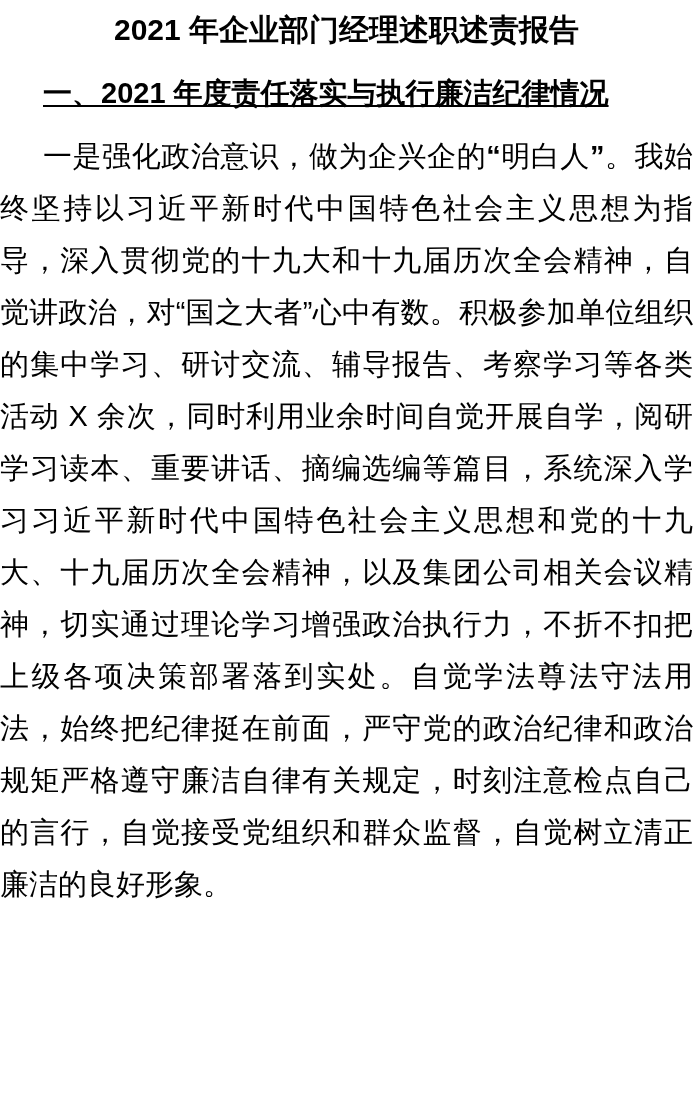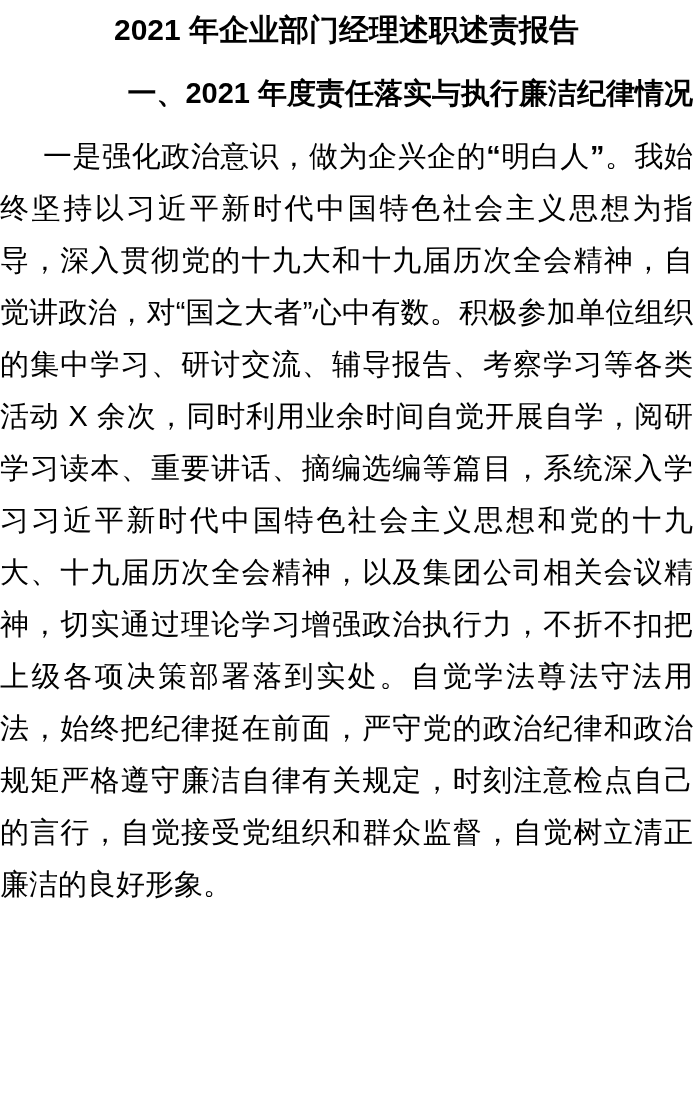--- a/index.html
+++ b/index.html
@@ -32,22 +32,23 @@
   .doc-body p {
     font-size: 29px;
     line-height: 52px;
     margin: 11px 0;
     text-align: justify;
     text-indent: 43px;
     word-break: break-all;
   }
   .doc-body p.heading {
     font-weight: bold;
-    text-align: right;
+    text-align: left;
     white-space: nowrap;
+    text-decoration: underline;
   }
   .run-bold {
     font-weight: bold;
   }
 </style>
 </head>
 <body style="color: rgb(0, 0, 0); background: rgb(255, 255, 255);">
 
 <div class="page">
   <h1 class="doc-title">2021 年企业部门经理述职述责报告</h1>

